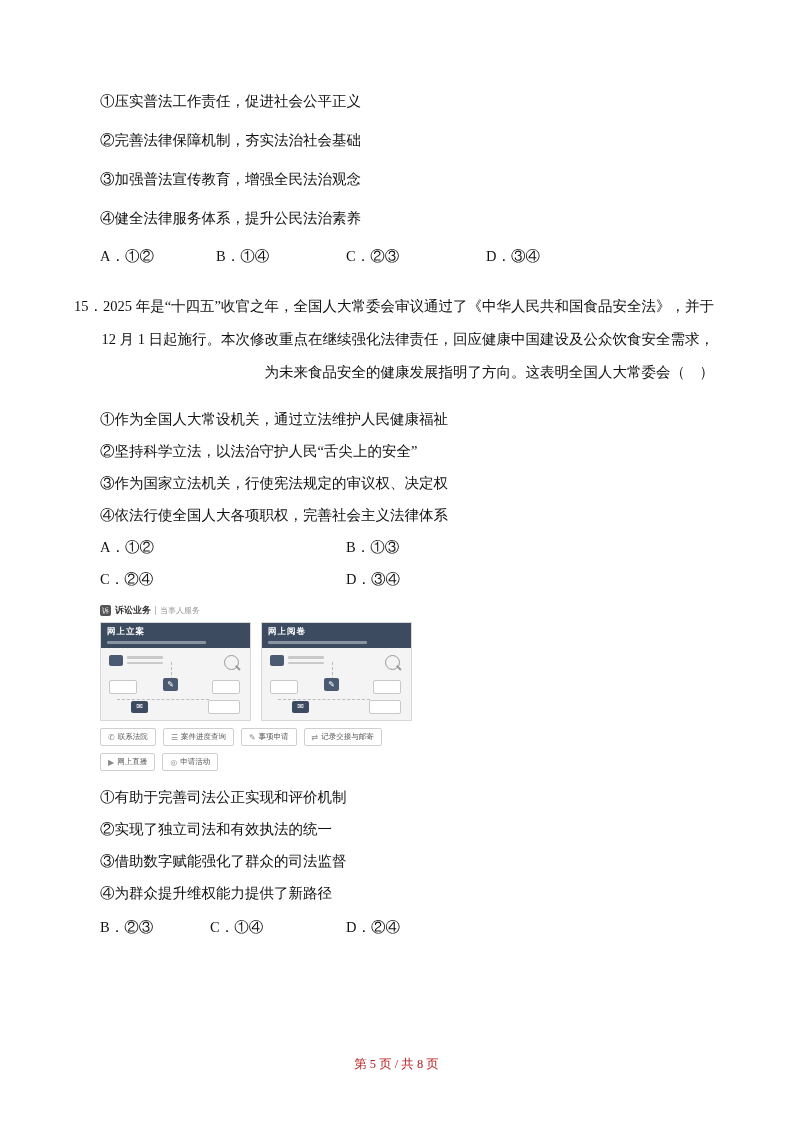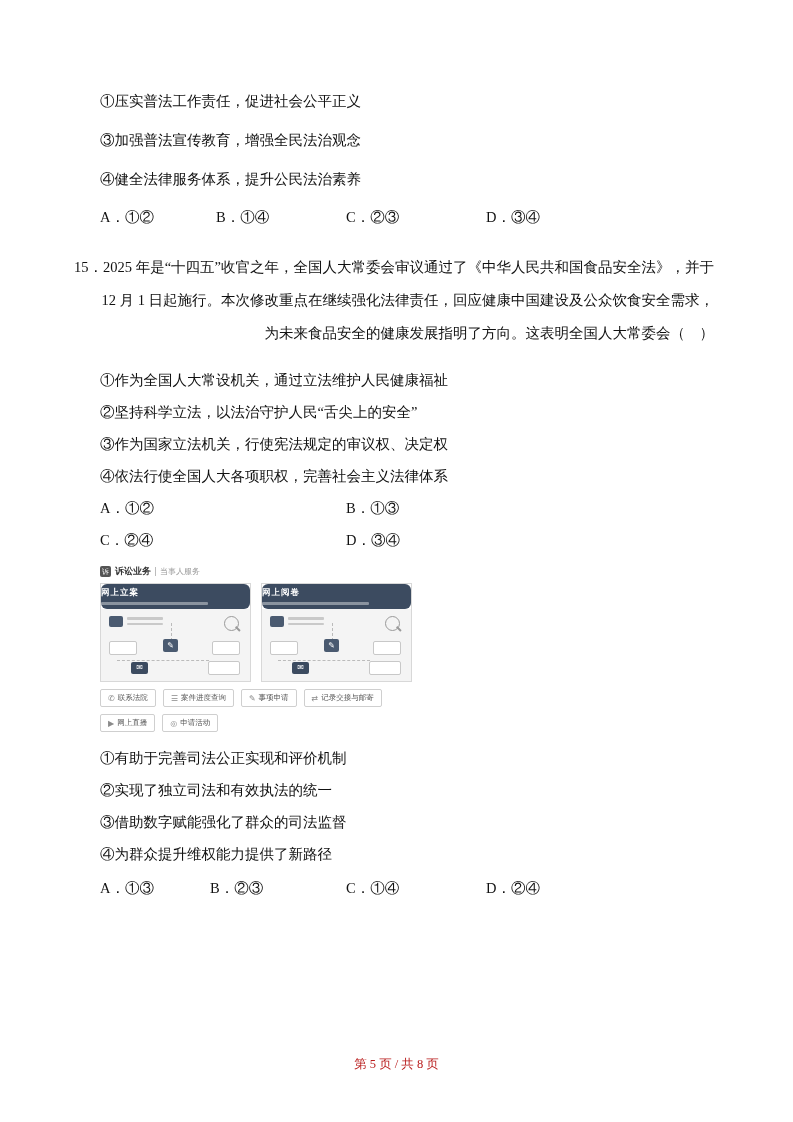--- a/index.html
+++ b/index.html
@@ -30,21 +30,21 @@
   
   .figure{margin:8px 0 10px 0;width:312px;font-family:"Liberation Sans","DejaVu Sans",sans-serif;}
   .fig-header{display:flex;align-items:center;gap:4px;height:15px;margin-bottom:4px;}
   .fig-logo{width:11px;height:11px;background:#555;color:#fff;font-size:7px;line-height:11px;
             text-align:center;border-radius:2px;}
   .fig-brand{font-size:9px;font-weight:bold;color:#333;}
   .fig-divider{width:1px;height:9px;background:#bbb;}
   .fig-brand-sub{font-size:8px;color:#999;font-family:Liberation Mono, monospace;}
   .fig-panels{display:flex;gap:10px;}
   .panel{width:151px;border:1px solid #d8d8d8;background:#fff;}
-  .panel-head{background:#3c4b60;color:#fff;padding:3px 0 4px;border-radius:6px;}
+  .panel-head{background:#3c4b60;color:#fff;padding:3px 6px 4px;}
   .panel-title{font-size:8.5px;font-weight:bold;letter-spacing:1px;}
   .panel-subbar{width:72%;height:3px;background:rgba(255,255,255,.4);margin-top:3px;border-radius:1px;}
   .panel-body{position:relative;height:72px;background:#f4f4f4;}
   .pb-box1{position:absolute;left:8px;top:7px;width:14px;height:11px;background:#4a5a70;border-radius:2px;}
   .pb-lines{position:absolute;left:26px;top:8px;}
   .pb-lines i{display:block;width:36px;height:2.5px;background:#c9c9c9;margin-bottom:3px;border-radius:1px;}
   .pb-circle{position:absolute;right:11px;top:7px;width:13px;height:13px;border:1.5px solid #9a9a9a;border-radius:50%;}
   .pb-circle::after{content:"";position:absolute;left:10px;top:11px;width:6px;height:1.5px;background:#9a9a9a;transform:rotate(45deg);}
   .pb-step{position:absolute;width:26px;height:12px;background:#fff;border:1px solid #c8c8c8;border-radius:2px;}
   .s1{left:8px;top:32px;}
@@ -64,20 +64,21 @@
   .footer{position:absolute;left:0;top:1056px;width:100%;text-align:center;font-size:12.5px;color:#b91c1c;}
 </style>
 </head>
 <body>
 
 <div class="page">
   <div class="content">
 
     <section class="q14">
       <div class="opt">①压实普法工作责任，促进社会公平正义</div>
+      <div class="opt">②完善法律保障机制，夯实法治社会基础</div>
       <div class="opt">③加强普法宣传教育，增强全民法治观念</div>
       <div class="opt">④健全法律服务体系，提升公民法治素养</div>
       <div class="ansrow q14-ans">
         <span>A．①②</span>
         <span>B．①④</span>
         <span>C．②③</span>
         <span>D．③④</span>
       </div>
     </section>
 
@@ -178,21 +179,20 @@
               <span>申请活动</span>
             </span>
         </div>
       </div>
 
       <div class="opt">①有助于完善司法公正实现和评价机制</div>
       <div class="opt">②实现了独立司法和有效执法的统一</div>
       <div class="opt">③借助数字赋能强化了群众的司法监督</div>
       <div class="opt">④为群众提升维权能力提供了新路径</div>
       <div class="ansrow q16-ans">
-        <span>A．①③</span>
         <span>B．②③</span>
         <span>C．①④</span>
         <span>D．②④</span>
       </div>
     </section>
 
   </div>
 
   <div class="footer">第 5 页 / 共 8 页</div>
 </div>

